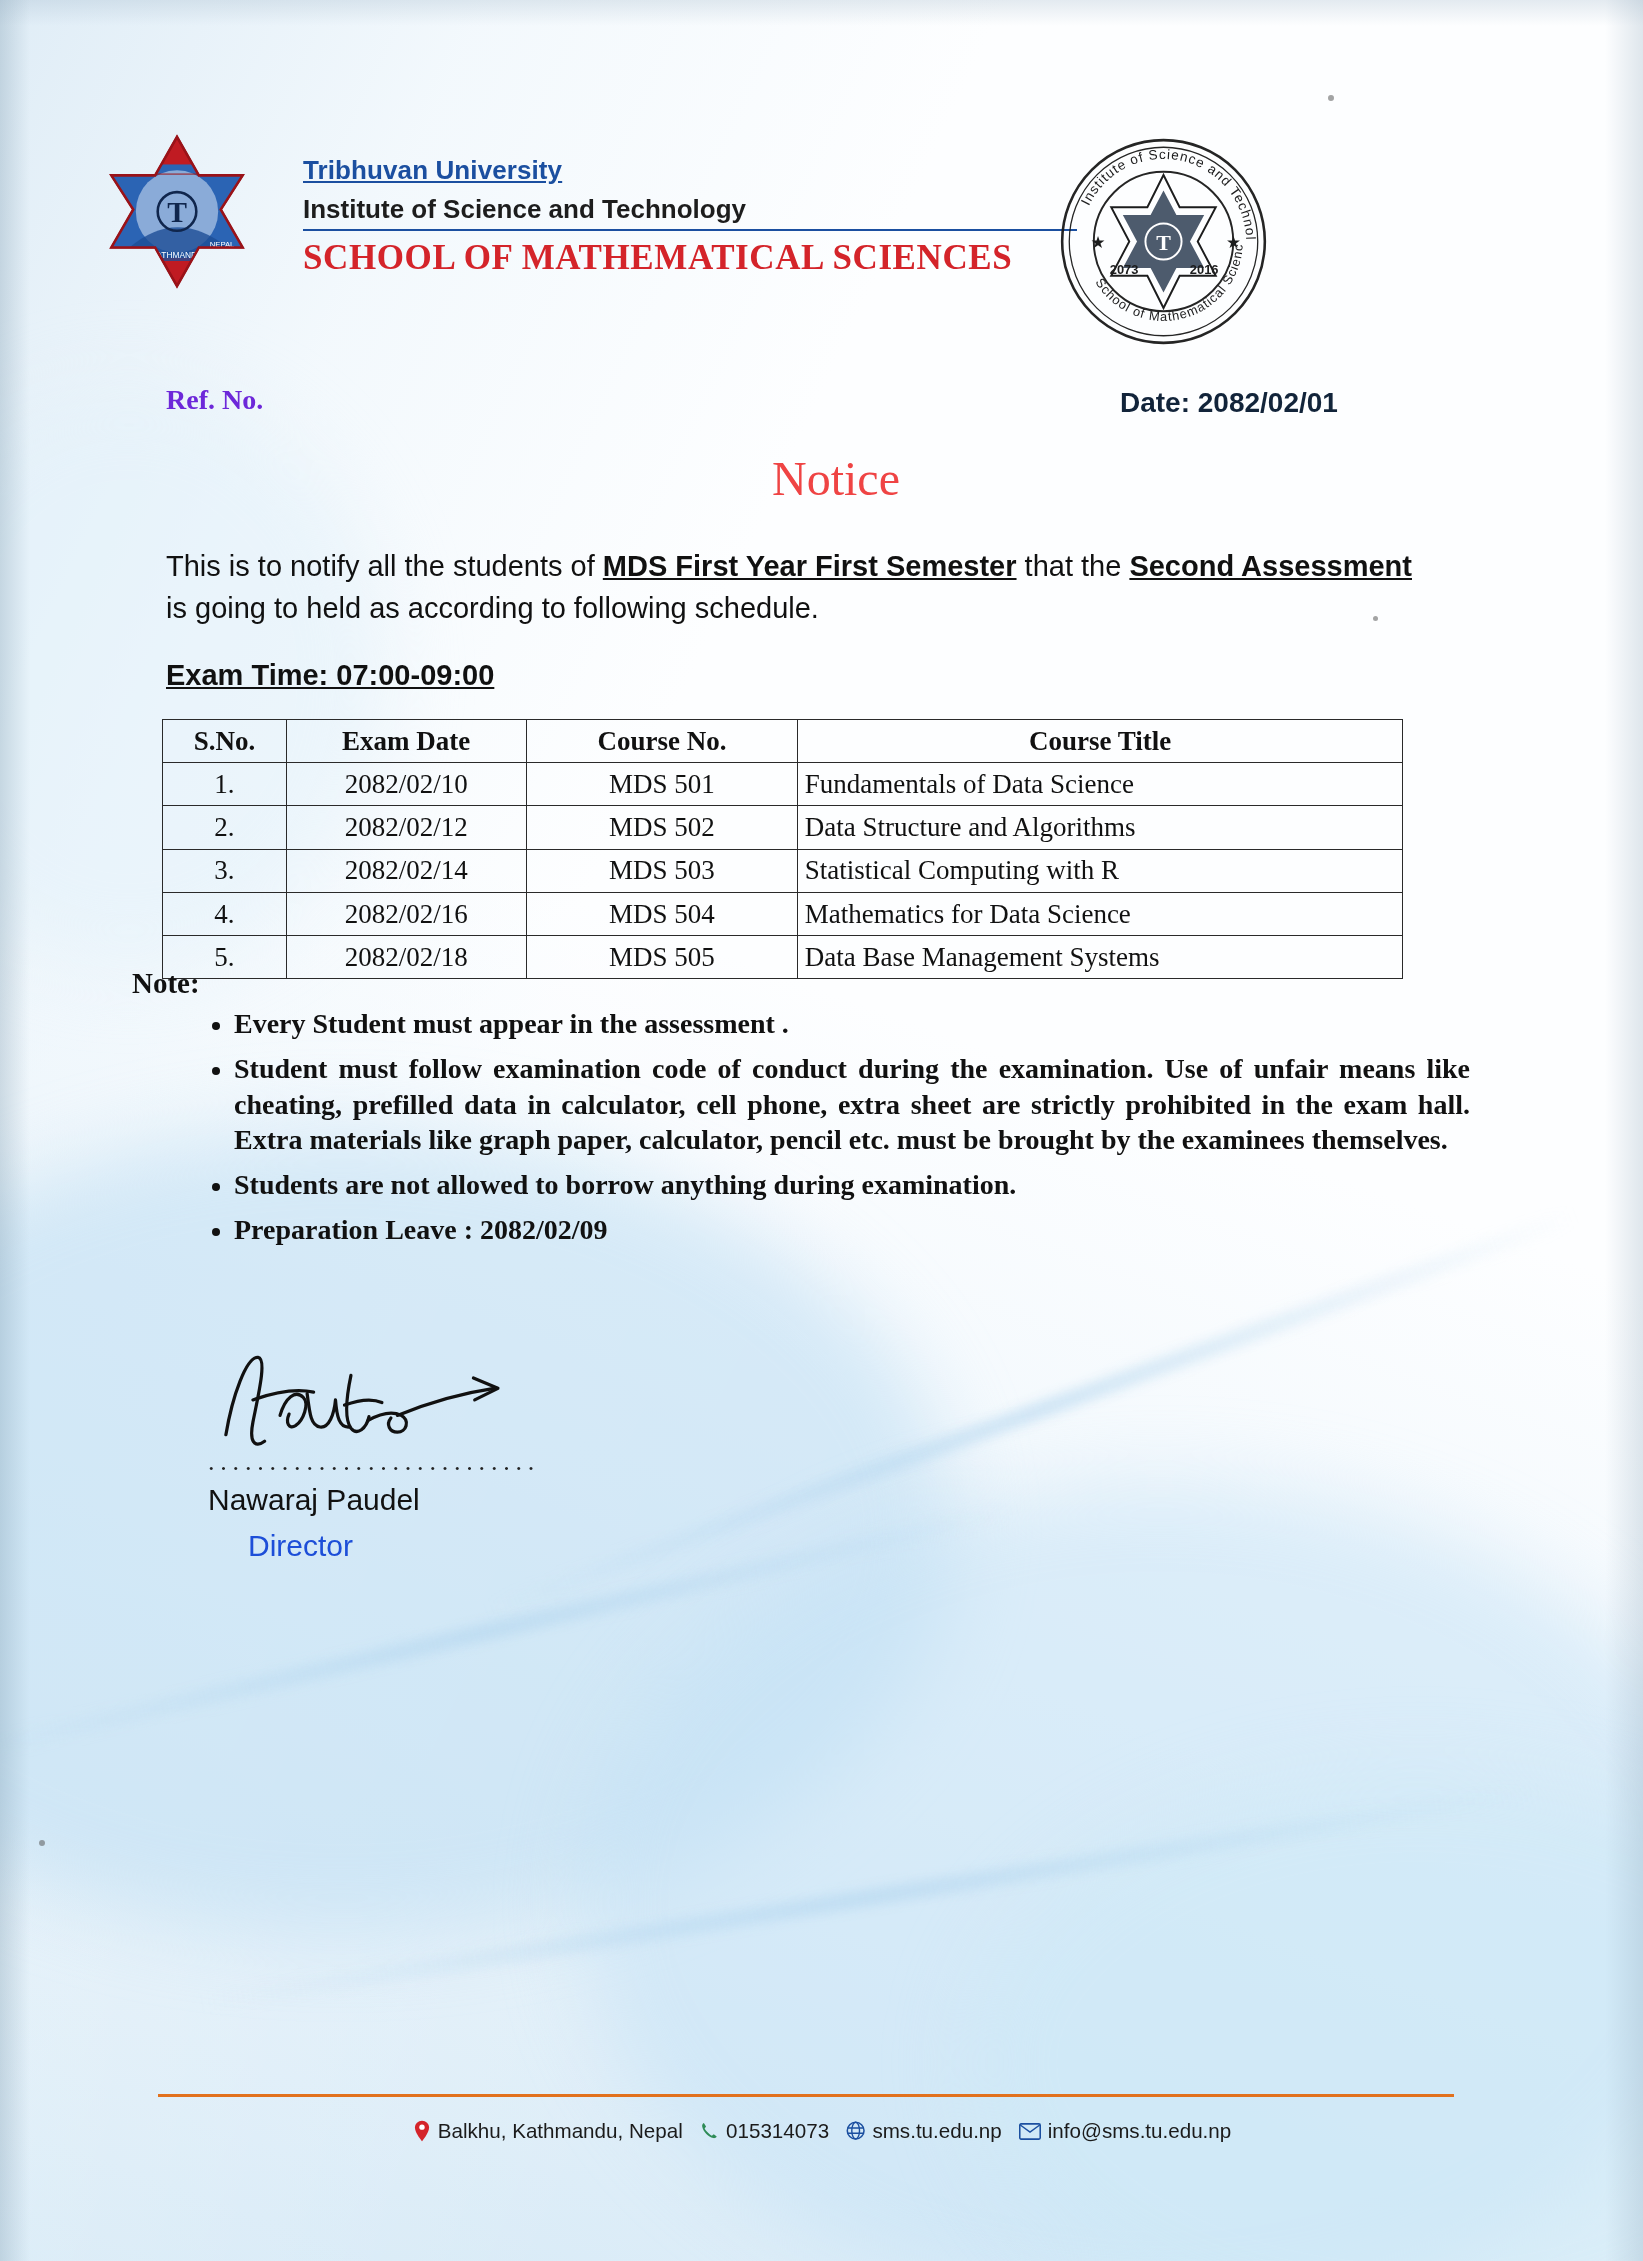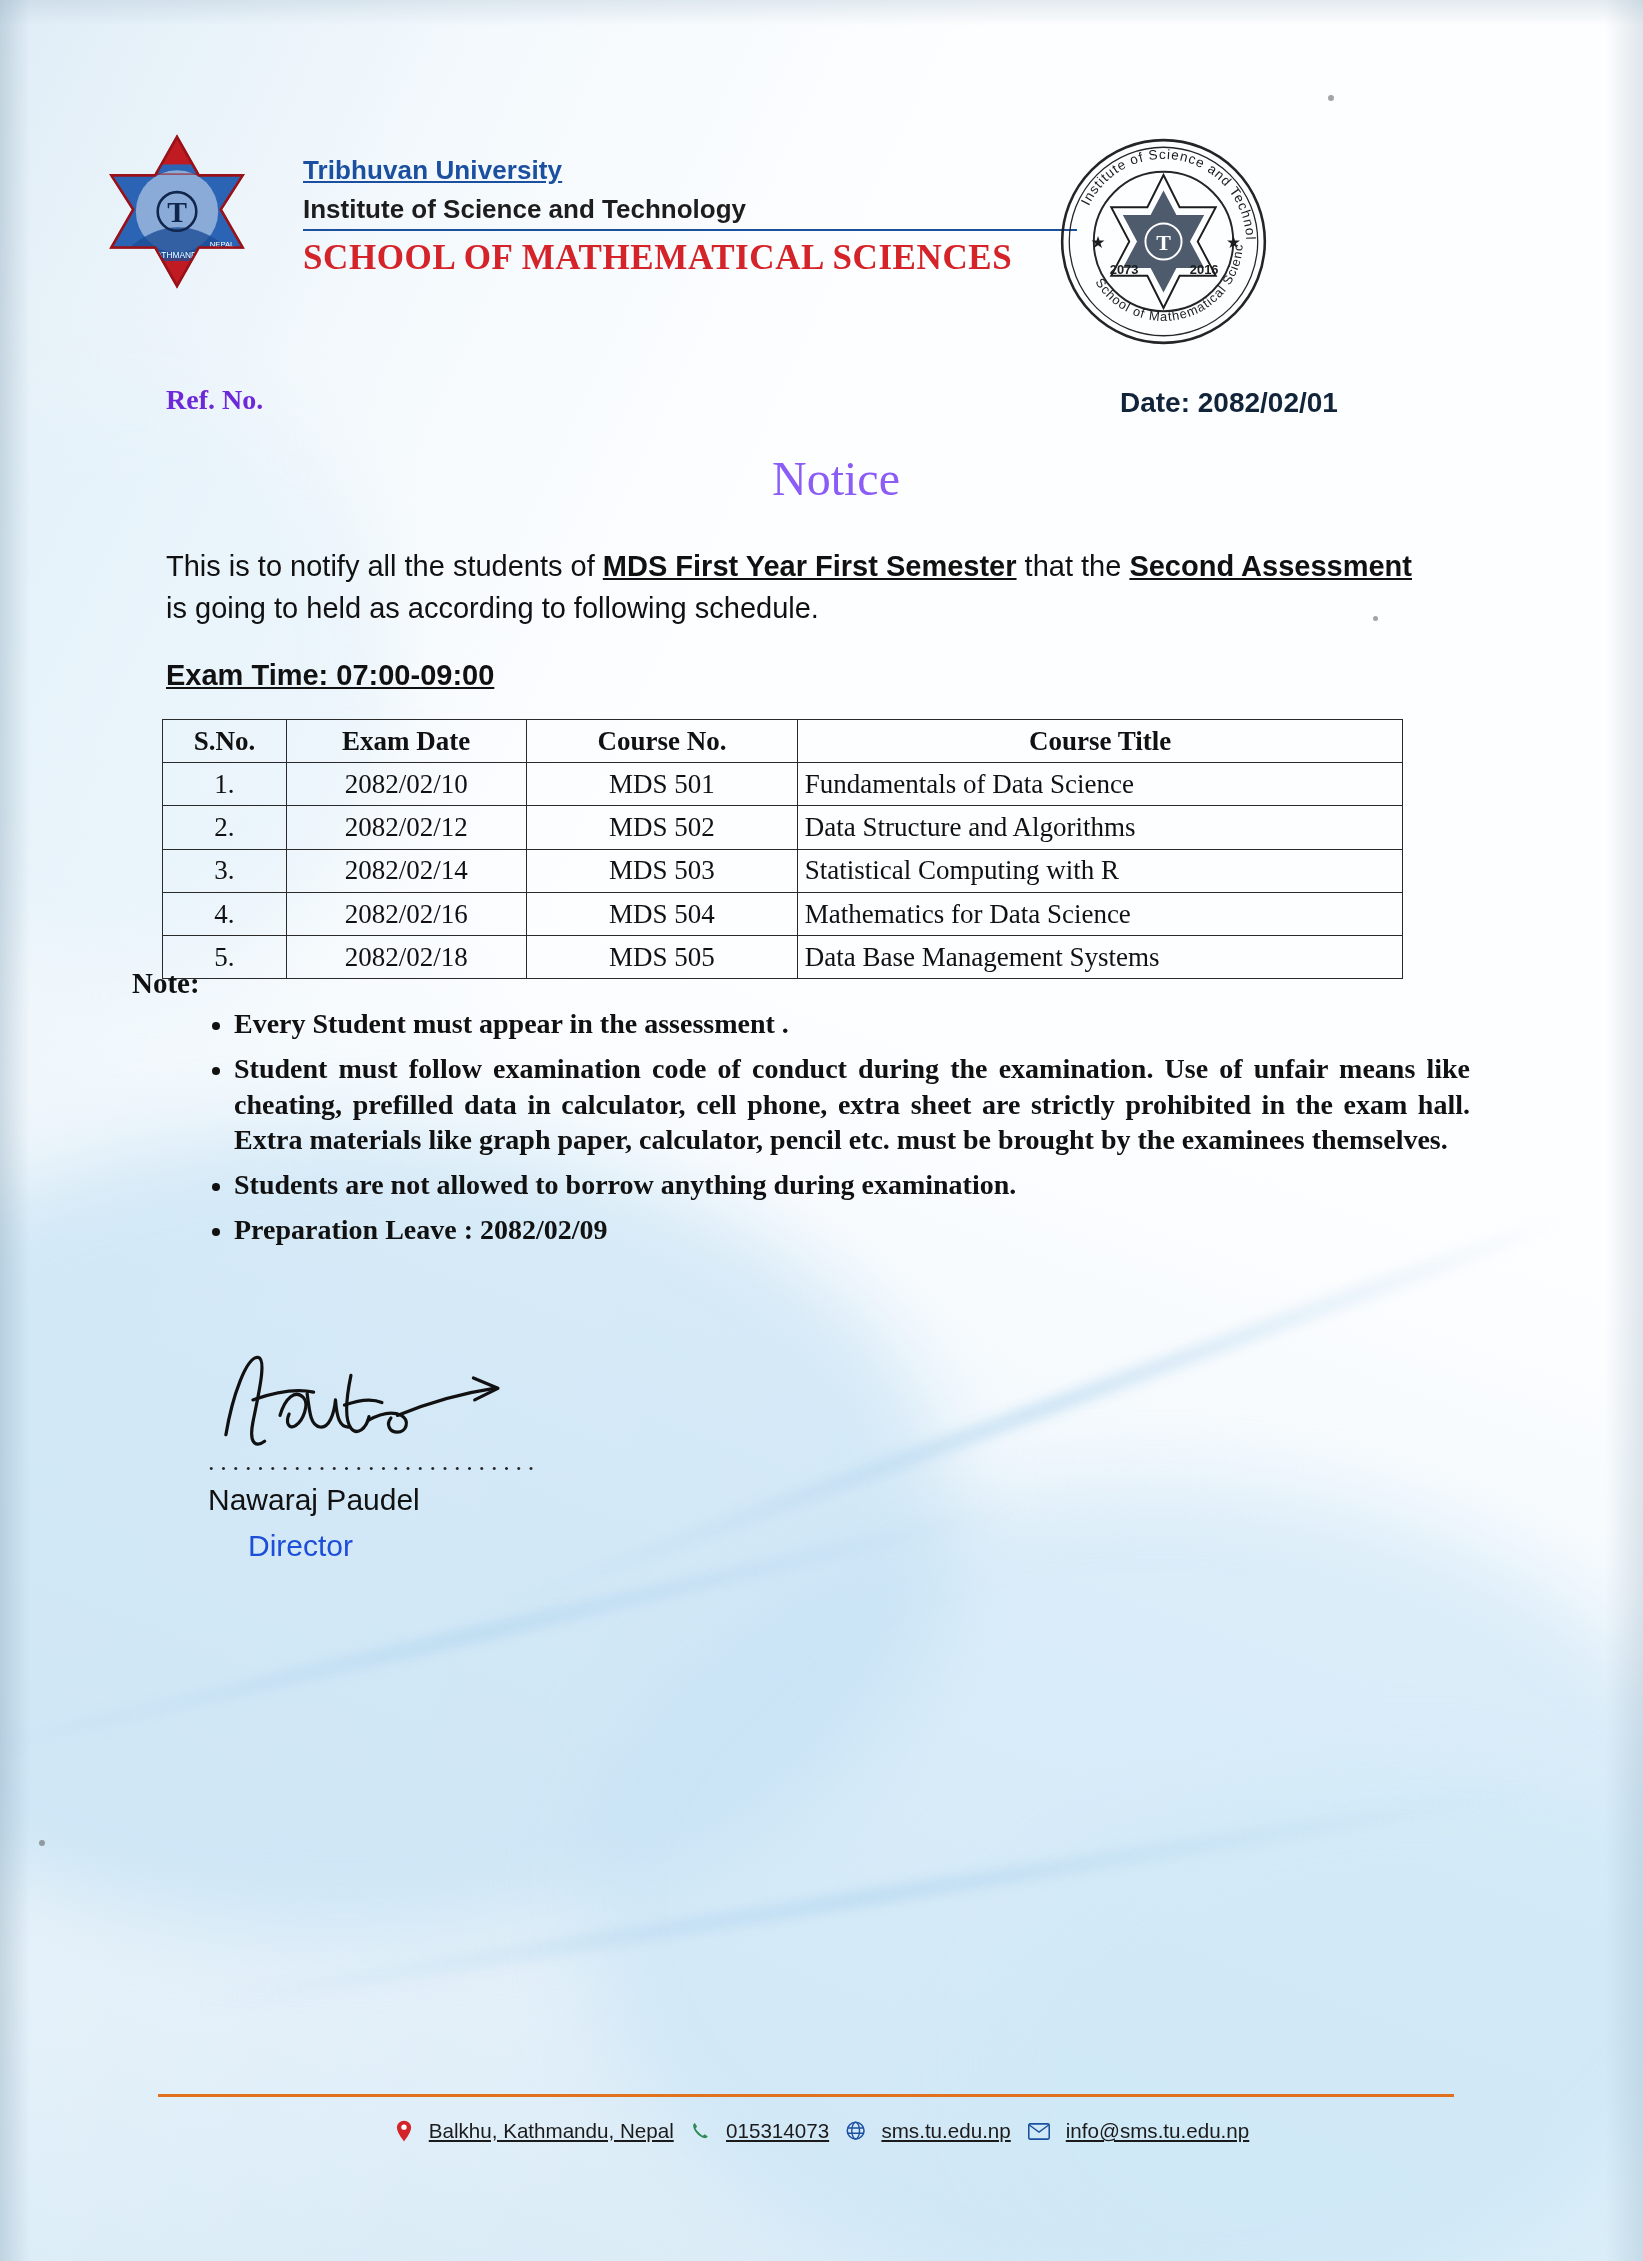--- a/index.html
+++ b/index.html
@@ -145,21 +145,21 @@
     font-family: "Liberation Sans", sans-serif;
   }
 
   
   .notice-title {
     position: absolute;
     left: 0; right: 0;
     top: 451px;
     text-align: center;
     font-size: 48px;
-    color: #8b5cf6;
+    color: #ef4444;
     margin-left: 28px;
   }
 
   
   .body-para {
     position: absolute;
     left: 166px;
     top: 545px;
     width: 1247px;
     font-family: "Liberation Sans", sans-serif;
@@ -281,21 +281,21 @@
     left: 0; right: 0;
     top: 2119px;
     display: flex;
     justify-content: center;
     align-items: center;
     gap: 17px;
     font-family: "Liberation Sans", sans-serif;
     font-size: 20.6px;
     color: #1b1b1b;
   }
-  .footer .fitem { display: flex; gap: 16px; text-decoration: underline; }
+  .footer .fitem { display: flex; gap: 7px; }
   .footer .ficon { display: inline-flex; align-items: center; }
   .pin { color: #d4242a; }
   .phone { color: #2e8b57; }
   .globe { color: #1b4fa0; }
   .mail { color: #1b4fa0; }
 
   .speck {
     position: absolute;
     background: rgba(90,90,90,0.55);
     border-radius: 50%;

